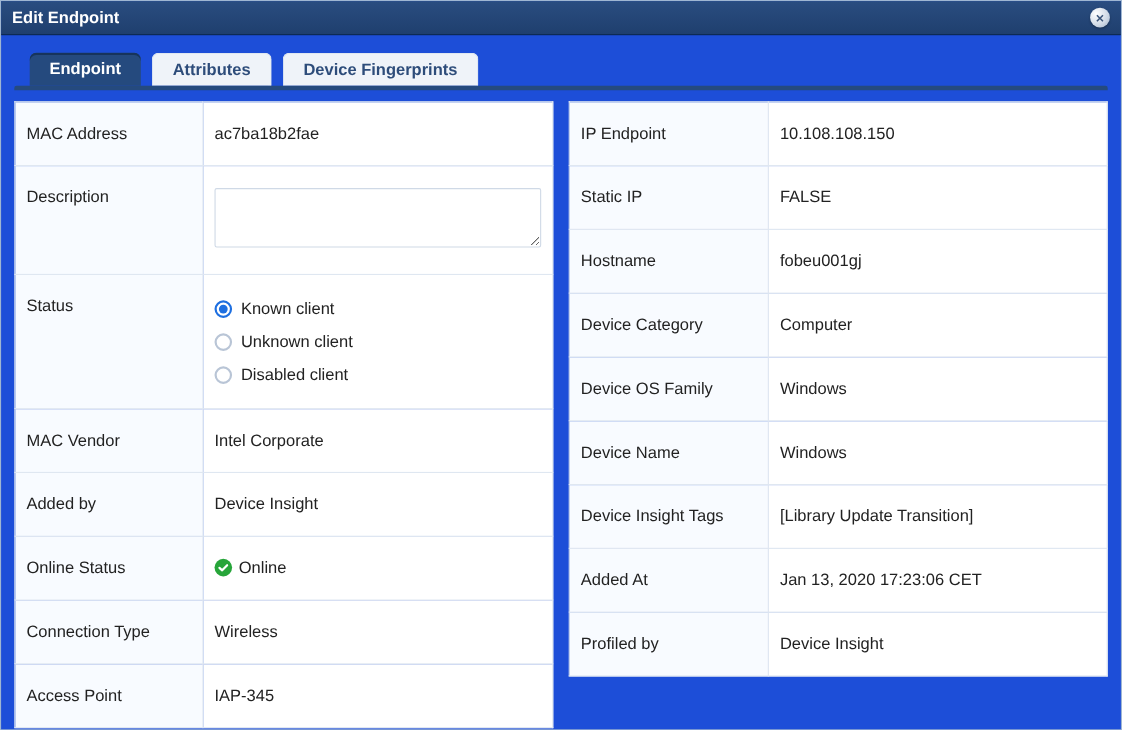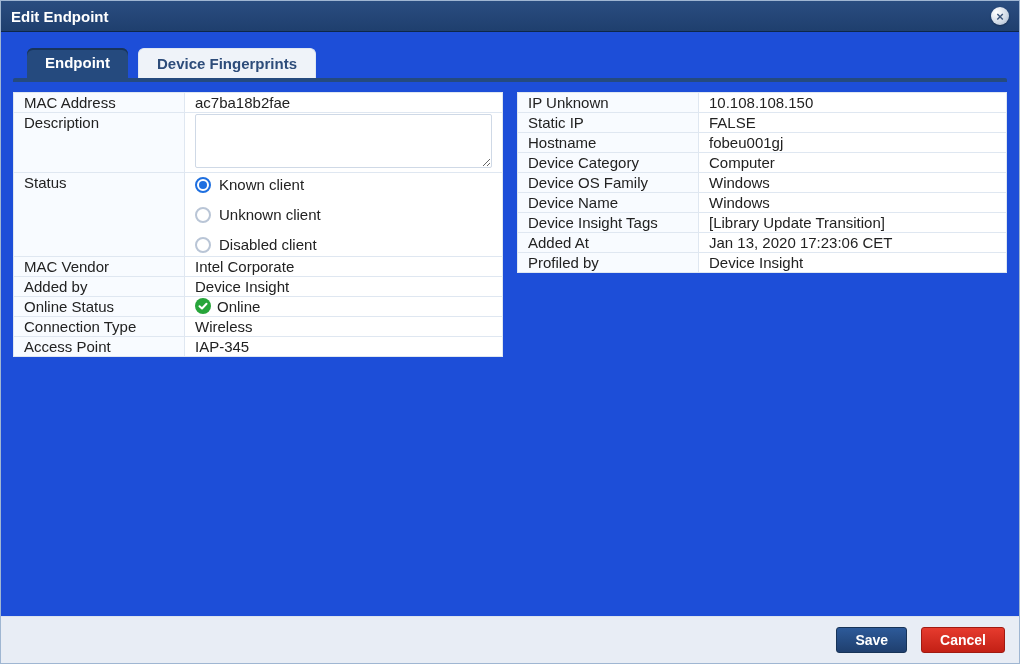--- a/index.html
+++ b/index.html
@@ -93,21 +93,21 @@
   .col {
     flex: 1;
   }
   table.kv {
     width: 100%;
     border-collapse: collapse;
     table-layout: fixed;
   }
   table.kv td {
     border: 1px solid #dfe7f1;
-    padding: 1px 10px;
+    padding: 20px 10px;
     vertical-align: top;
     background: #fff;
   }
   table.kv td.label {
     width: 150px;
     background: #f8fbff;
     color: #222;
   }
   .col.right table.kv td.label { width: 160px; }
   textarea.desc {
@@ -205,20 +205,23 @@
     <div class="close-btn">
       <span>×</span>
     </div>
   </div>
 
   <div class="body">
 
     <div class="tabs">
       <div class="tab active">
         <span>Endpoint</span>
+      </div>
+      <div class="tab inactive">
+        <span>Attributes</span>
       </div>
       <div class="tab inactive">
         <span>Device Fingerprints</span>
       </div>
     </div>
     <div class="tab-underline"></div>
 
     <div class="form-area">
 
       <div class="col left">
@@ -285,21 +288,21 @@
             <td>IAP-345</td>
           </tr>
         </tbody>
           </table>
       </div>
 
       <div class="col right">
         <table class="kv">
           <tbody>
               <tr>
-            <td class="label">IP Unknown</td>
+            <td class="label">IP Endpoint</td>
             <td>10.108.108.150</td>
           </tr>
           <tr>
             <td class="label">Static IP</td>
             <td>FALSE</td>
           </tr>
           <tr>
             <td class="label">Hostname</td>
             <td>fobeu001gj</td>
           </tr>

